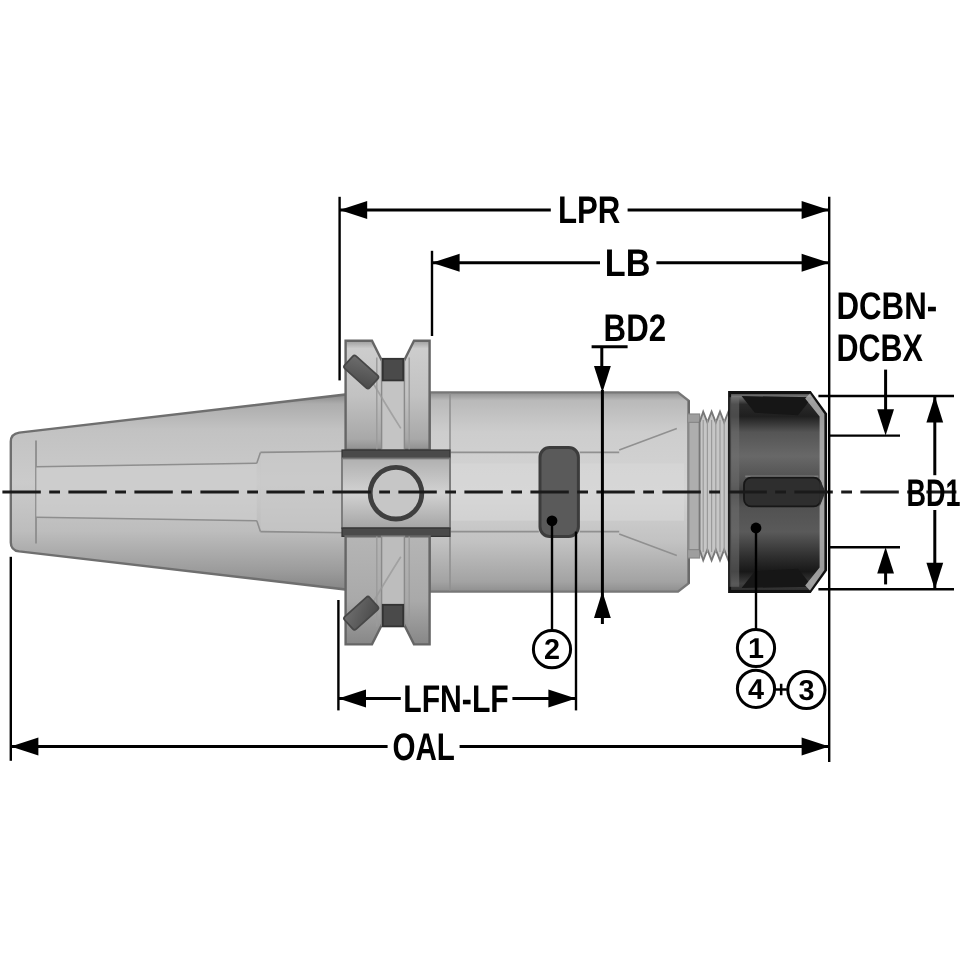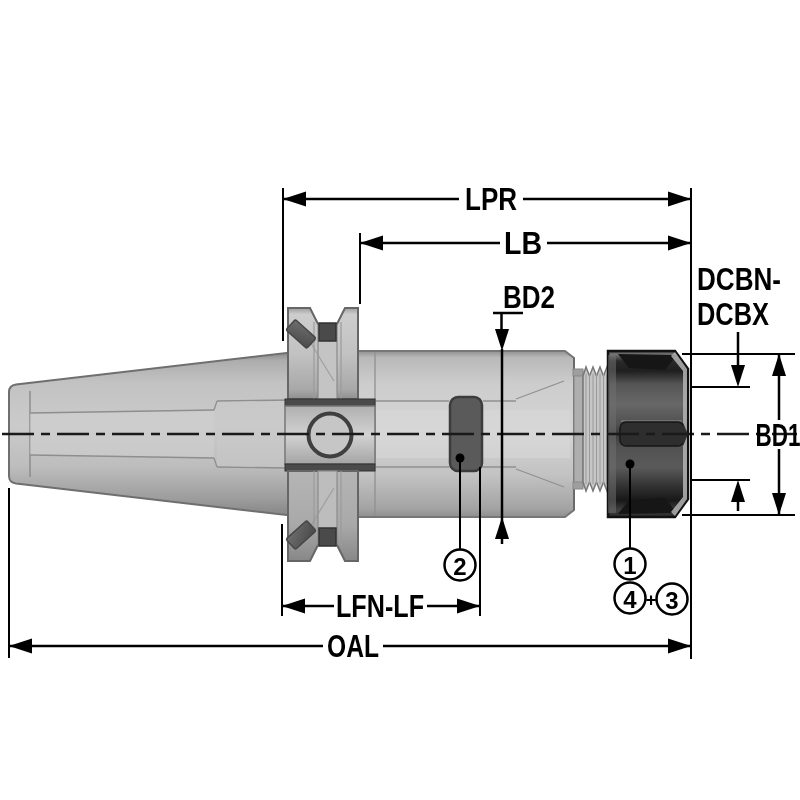--- a/index.html
+++ b/index.html
@@ -1,16 +1,16 @@
 <!DOCTYPE html>
 <html><head>
 <meta charset="utf-8">
 <style>
   html,body{margin:0;padding:0;background:#ffffff;}
-  .stage{width:800px;height:660px;position:relative;background:#fff;overflow:hidden;margin-top:24px;}
+  .stage{width:800px;height:660px;position:relative;background:#fff;overflow:hidden;}
   svg{display:block;}
   text{font-family:"Liberation Sans","DejaVu Sans",sans-serif;font-weight:700;fill:#000;}
   .dim-label{font-size:32px;}
   .balloon-digit{font-size:24px;}
   .plus-sign{font-size:19px;}
 </style>
 </head>
 <body>
 
 <div class="stage">

